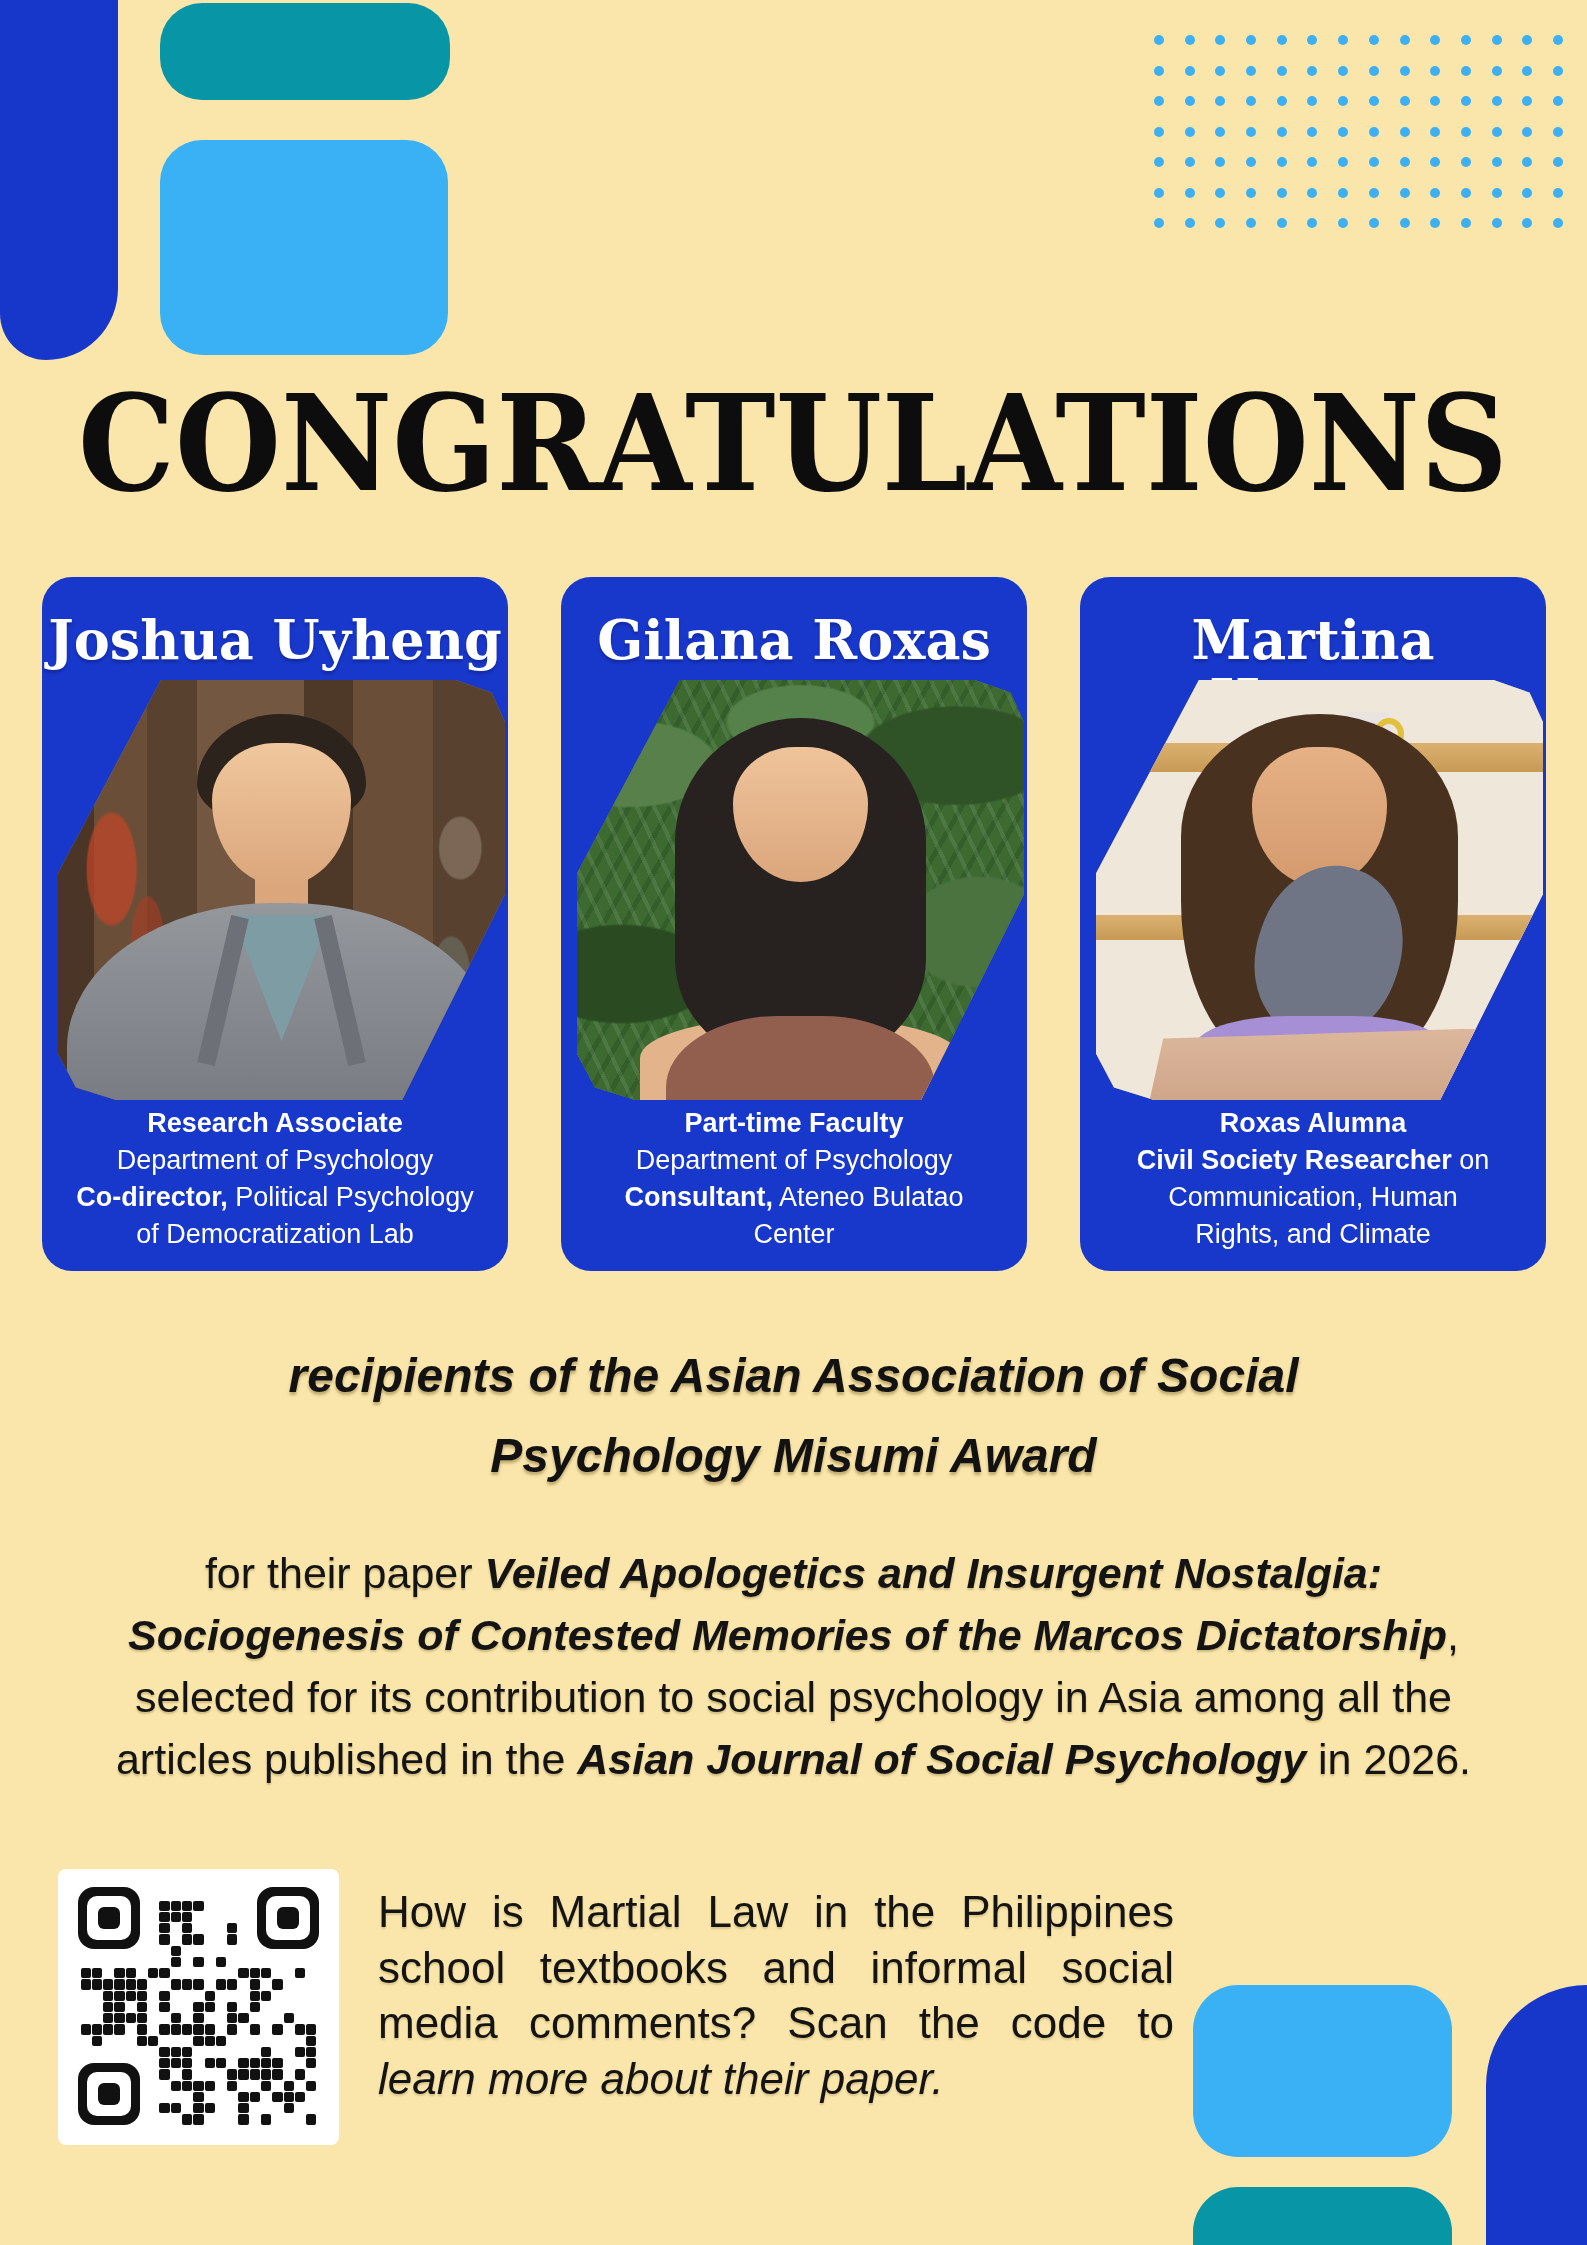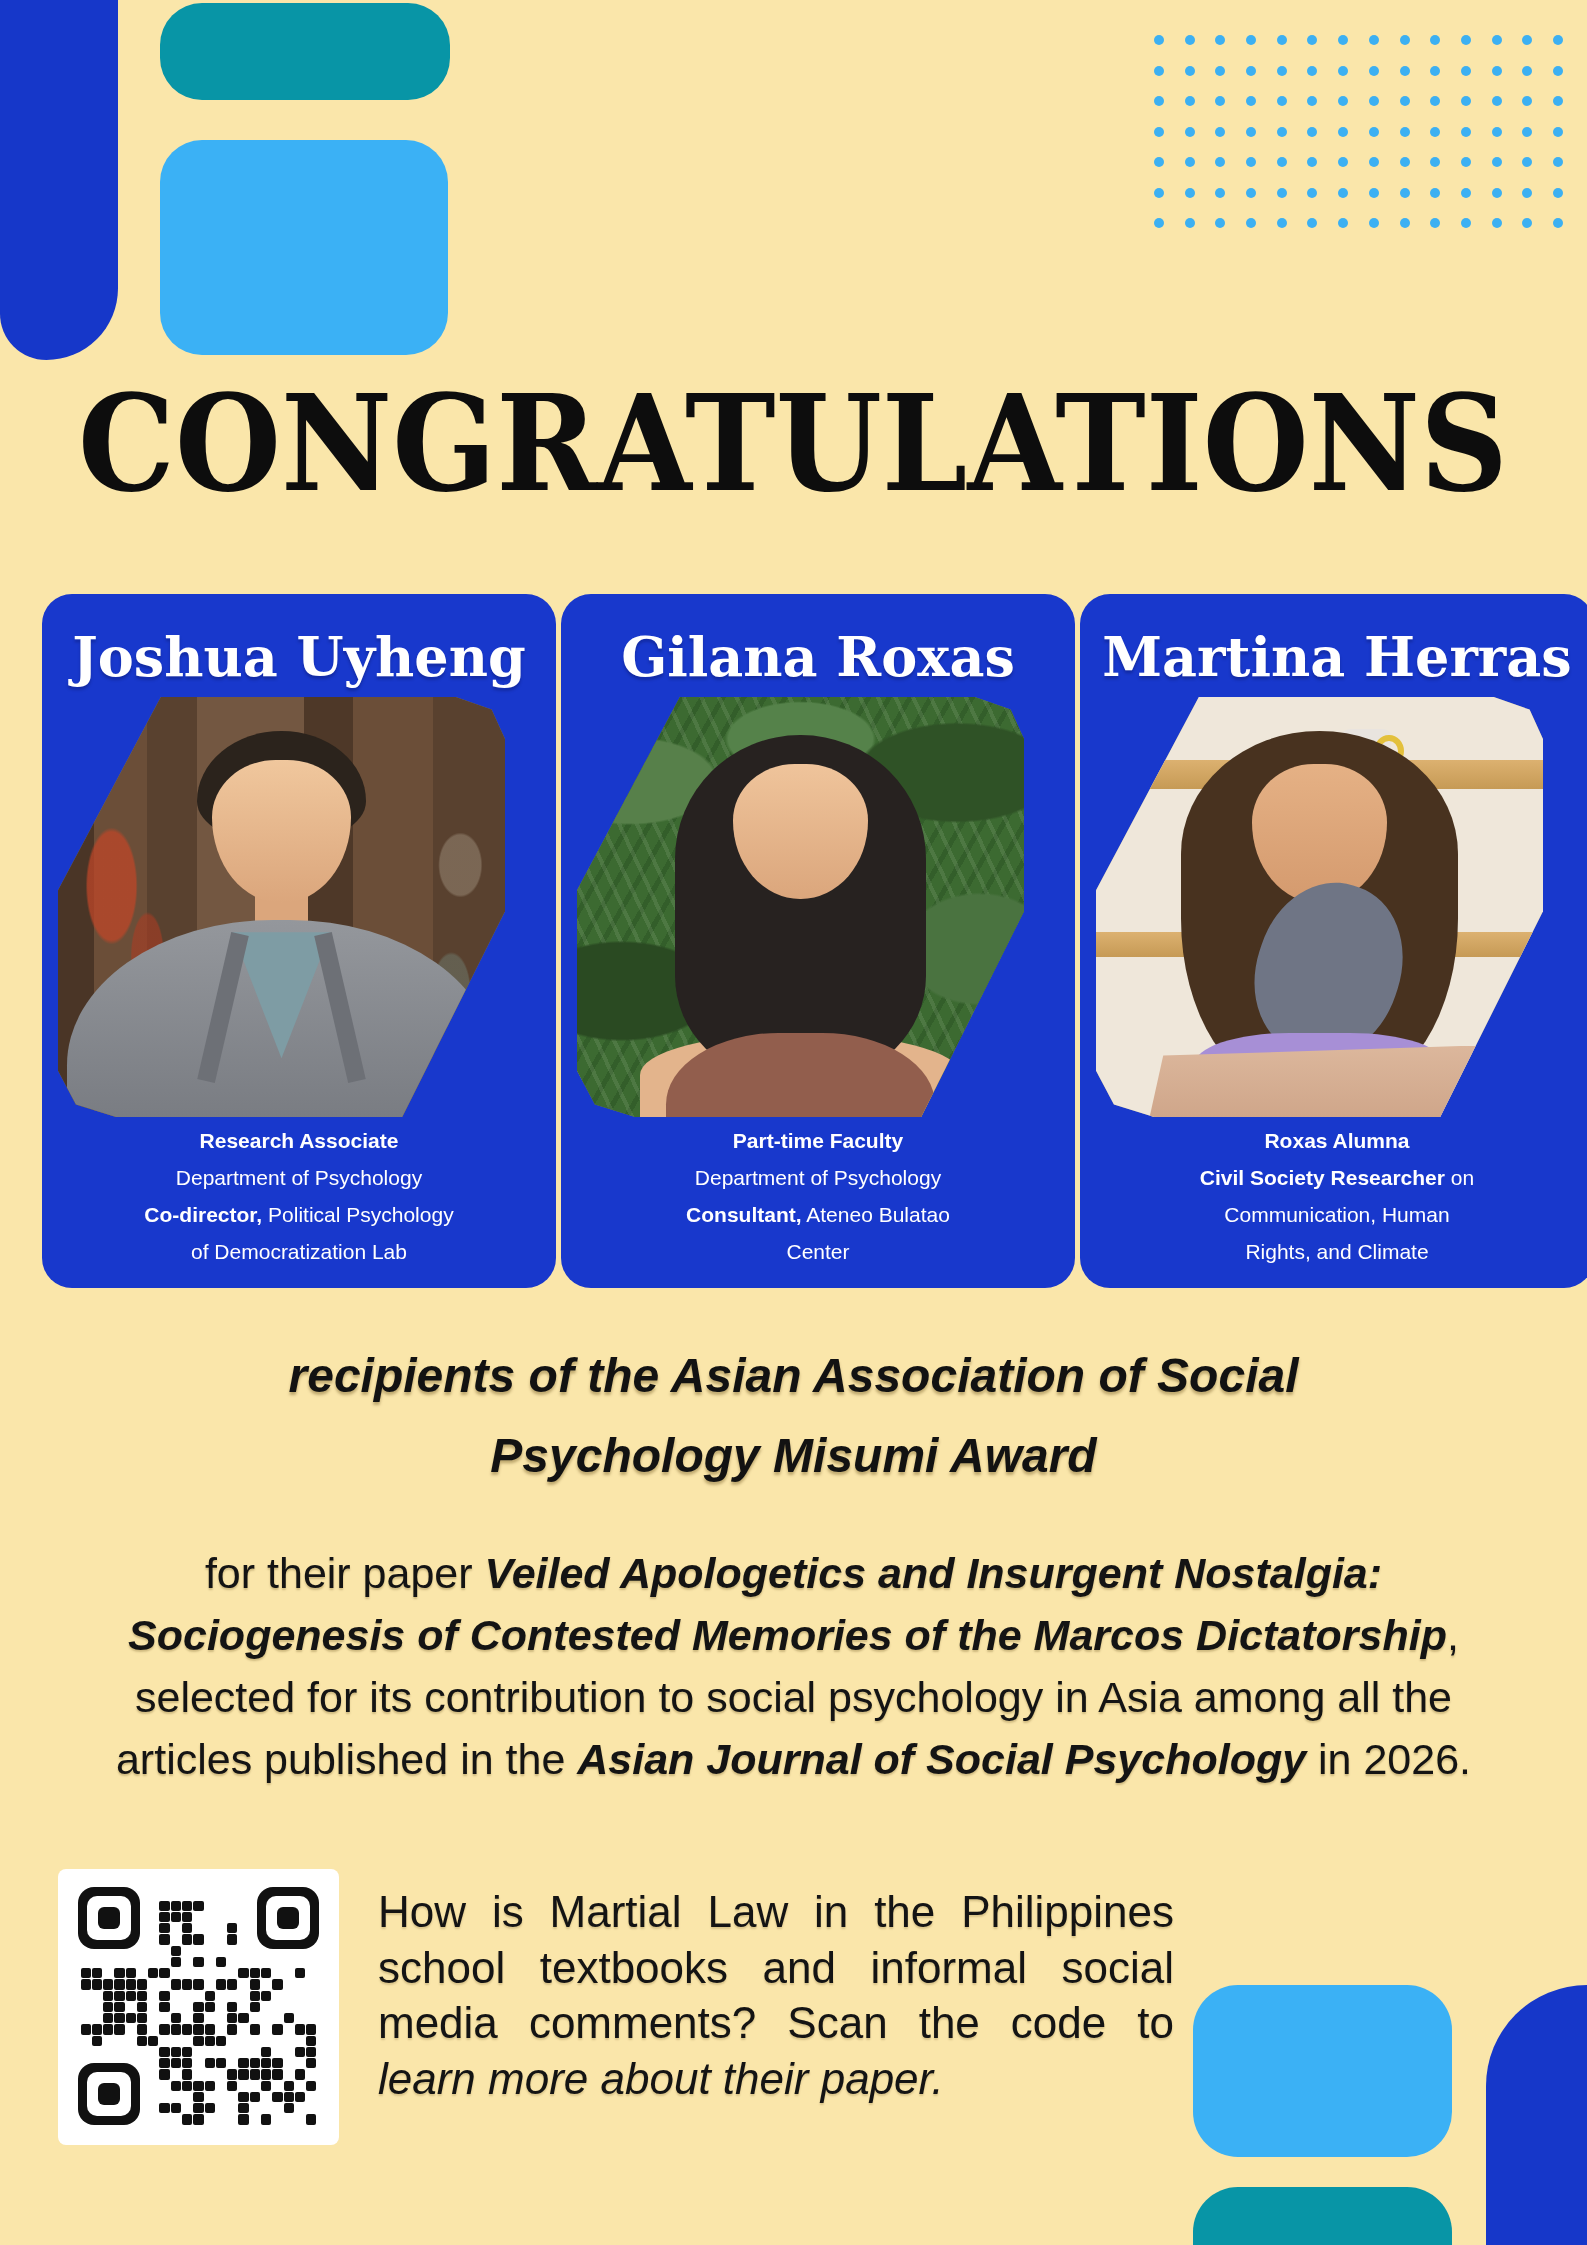--- a/index.html
+++ b/index.html
@@ -19,22 +19,22 @@
   .dots-grid{
     left:1154px;top:35px;
     display:grid;grid-template-columns:repeat(14,10px);
     column-gap:20.7px;row-gap:20.5px;
   }
   .dot{width:10px;height:10px;border-radius:50%;background:#3CB0F2;}
   
   .title-svg{position:absolute;left:0;top:362px;}
   
   .card{
-    position:absolute;top:594px;width:466px;height:694px;
-    background:#1838CC;border-radius:30px;padding-left:48px;
+    position:absolute;top:577px;width:466px;height:694px;
+    background:#1838CC;border-radius:30px;
   }
   .card.c0{left:42px;} .card.c1{left:561px;} .card.c2{left:1080px;}
   .card-name{
     position:absolute;top:34px;left:0;width:100%;
     text-align:center;color:#fff;
     font-family:"DejaVu Serif","Liberation Serif",serif;
     font-weight:700;font-size:54px;line-height:1.1;
     text-shadow:0 3px 3px rgba(0,0,40,.25);
   }
   .photo{
@@ -77,21 +77,21 @@
   .p3-mug{position:absolute;left:55%;top:7.5%;width:11%;height:8%;background:#e9e4df;border-radius:18%;}
   .p3-mug:after{content:"";position:absolute;right:-26%;top:18%;width:36%;height:60%;border:6px solid #e3c03c;border-radius:50%;}
   .p3-hair{position:absolute;left:19%;top:8%;width:62%;height:86%;background:#48321f;border-radius:50% 50% 40% 40%/34% 34% 48% 48%;}
   .p3-face{position:absolute;left:35%;top:16%;width:30%;height:33%;background:linear-gradient(#e5b185,#d49a6e);border-radius:46% 46% 50% 50%/42% 42% 58% 58%;}
   .p3-sleeve{position:absolute;left:36%;top:44%;width:32%;height:42%;background:#6f7585;border-radius:48%;transform:rotate(18deg);}
   .p3-top{position:absolute;left:22%;top:80%;width:56%;height:20%;background:#a78fd6;border-radius:38% 38% 0 0;}
   .p3-laptop{position:absolute;left:12%;bottom:0;width:76%;height:17%;background:linear-gradient(#dcb79c,#cfa68a);clip-path:polygon(4% 14%,96% 0,100% 100%,0 100%);}
   
   .roles{
     position:absolute;left:8px;right:8px;bottom:18px;
-    text-align:center;color:#fff;font-size:21px;line-height:37px;
+    text-align:center;color:#fff;font-size:27px;line-height:37px;
     font-family:"Liberation Sans",sans-serif;
   }
   .roles .b{font-weight:700;}
   
   .award-heading{
     position:absolute;left:0;top:1336px;width:100%;
     text-align:center;color:#121212;
     font-size:48px;line-height:80px;
     font-weight:700;font-style:italic;
     text-shadow:0 3px 3px rgba(80,55,0,.35);

